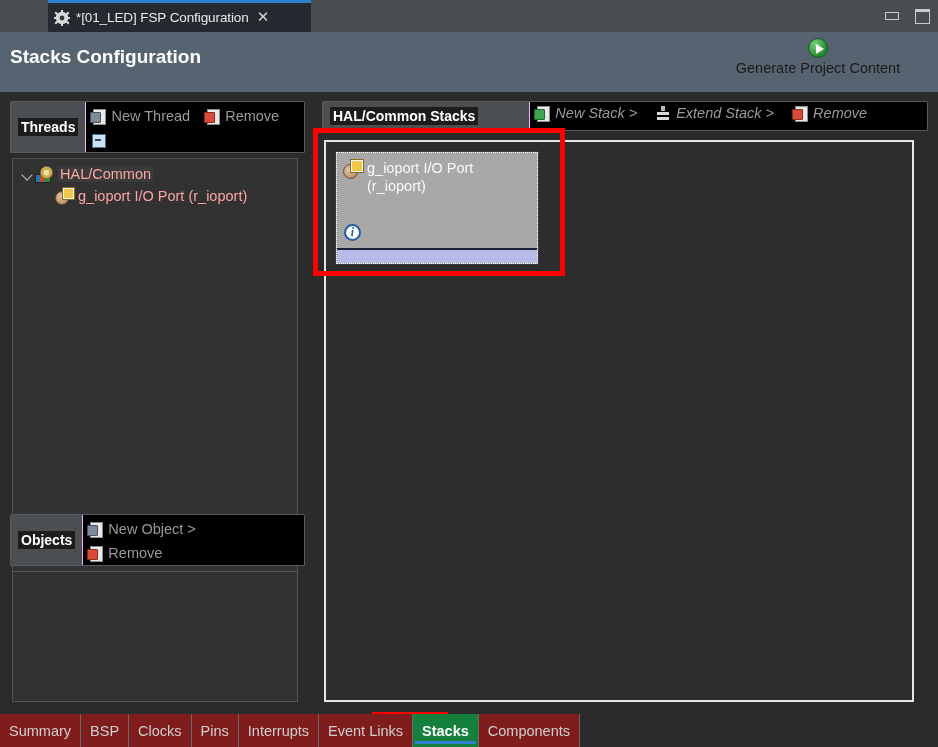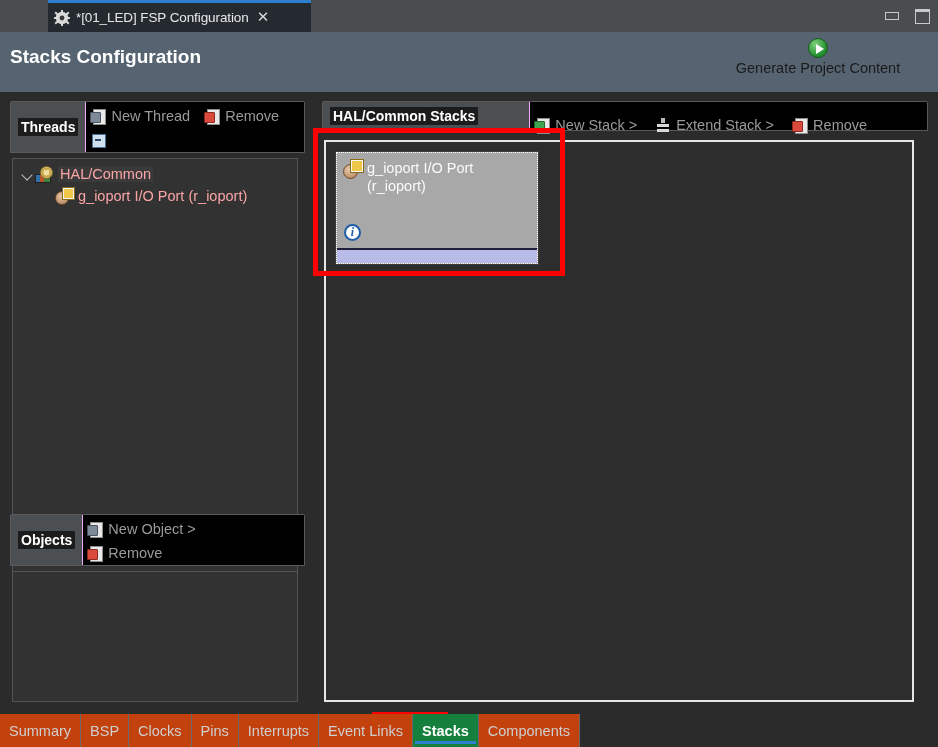--- a/index.html
+++ b/index.html
@@ -390,21 +390,21 @@
   }
   .btab {
     display: flex;
     align-items: center;
     padding: 0 9px;
     color: #cfcfcf;
     font-size: 14.5px;
     border-right: 1px solid #6a6a6a;
     white-space: nowrap;
     position: relative;
-    background: #c2410c;
+    background: #7f1d1d;
   }
   .btab.active {
     color: #ffffff;
     font-weight: bold;
     background: #15803d;
   }
   .btab.active::after {
     content: "";
     position: absolute;
     left: 2px; right: 2px; bottom: 3px;
@@ -503,21 +503,21 @@
     </div>
   </div>
 
   <div class="panel-list" style="left:12px; top:479px; width:286px; height:131px;"></div>
 
   <div class="group" style="left:322px; top:9px; width:606px; height:30px;">
     <div class="grp-bar">
       <div class="grp-title">
         <span>HAL/Common Stacks</span>
       </div>
-      <div class="grp-tools" style="margin-left:44px; gap:12px 18px; padding-top:12px;">
+      <div class="grp-tools" style="margin-left:44px; gap:12px 18px; padding-top:0;font-style:italic;">
         <div class="tool">
           <span class="ic ic-doc ic-doc-green"></span>
           <span class="lbl">New Stack &gt;</span>
         </div>
         <div class="tool">
           <span class="ic ic-stackbars"></span>
           <span class="lbl">Extend Stack &gt;</span>
         </div>
         <div class="tool">
           <span class="ic ic-doc ic-doc-red"></span>

